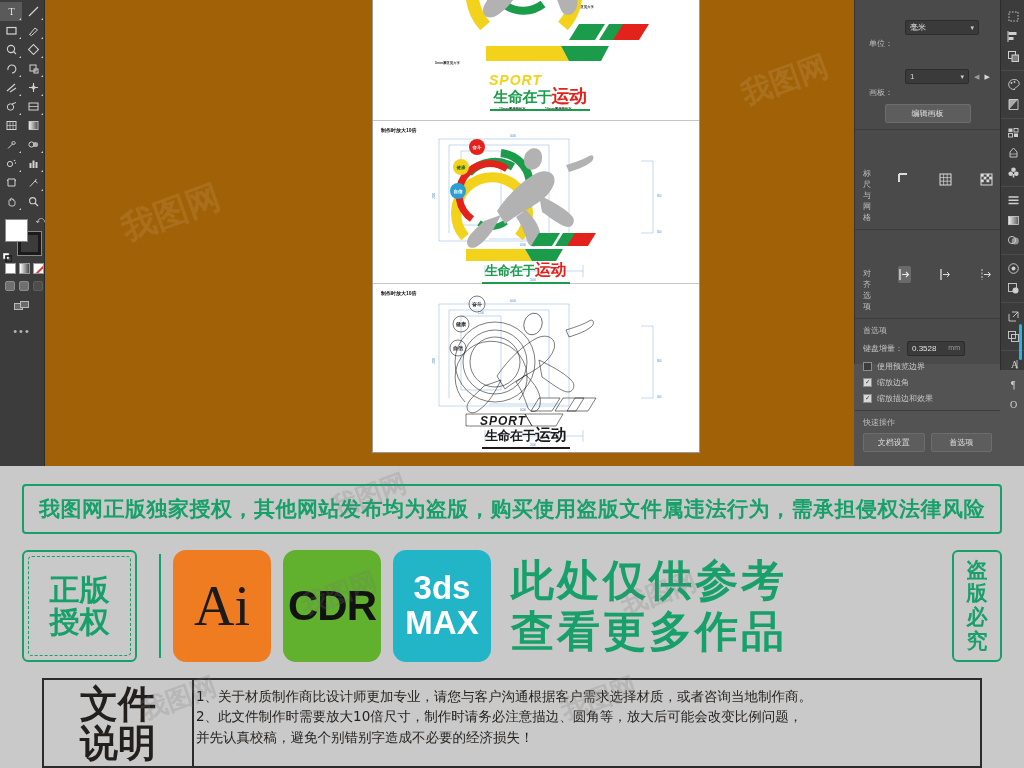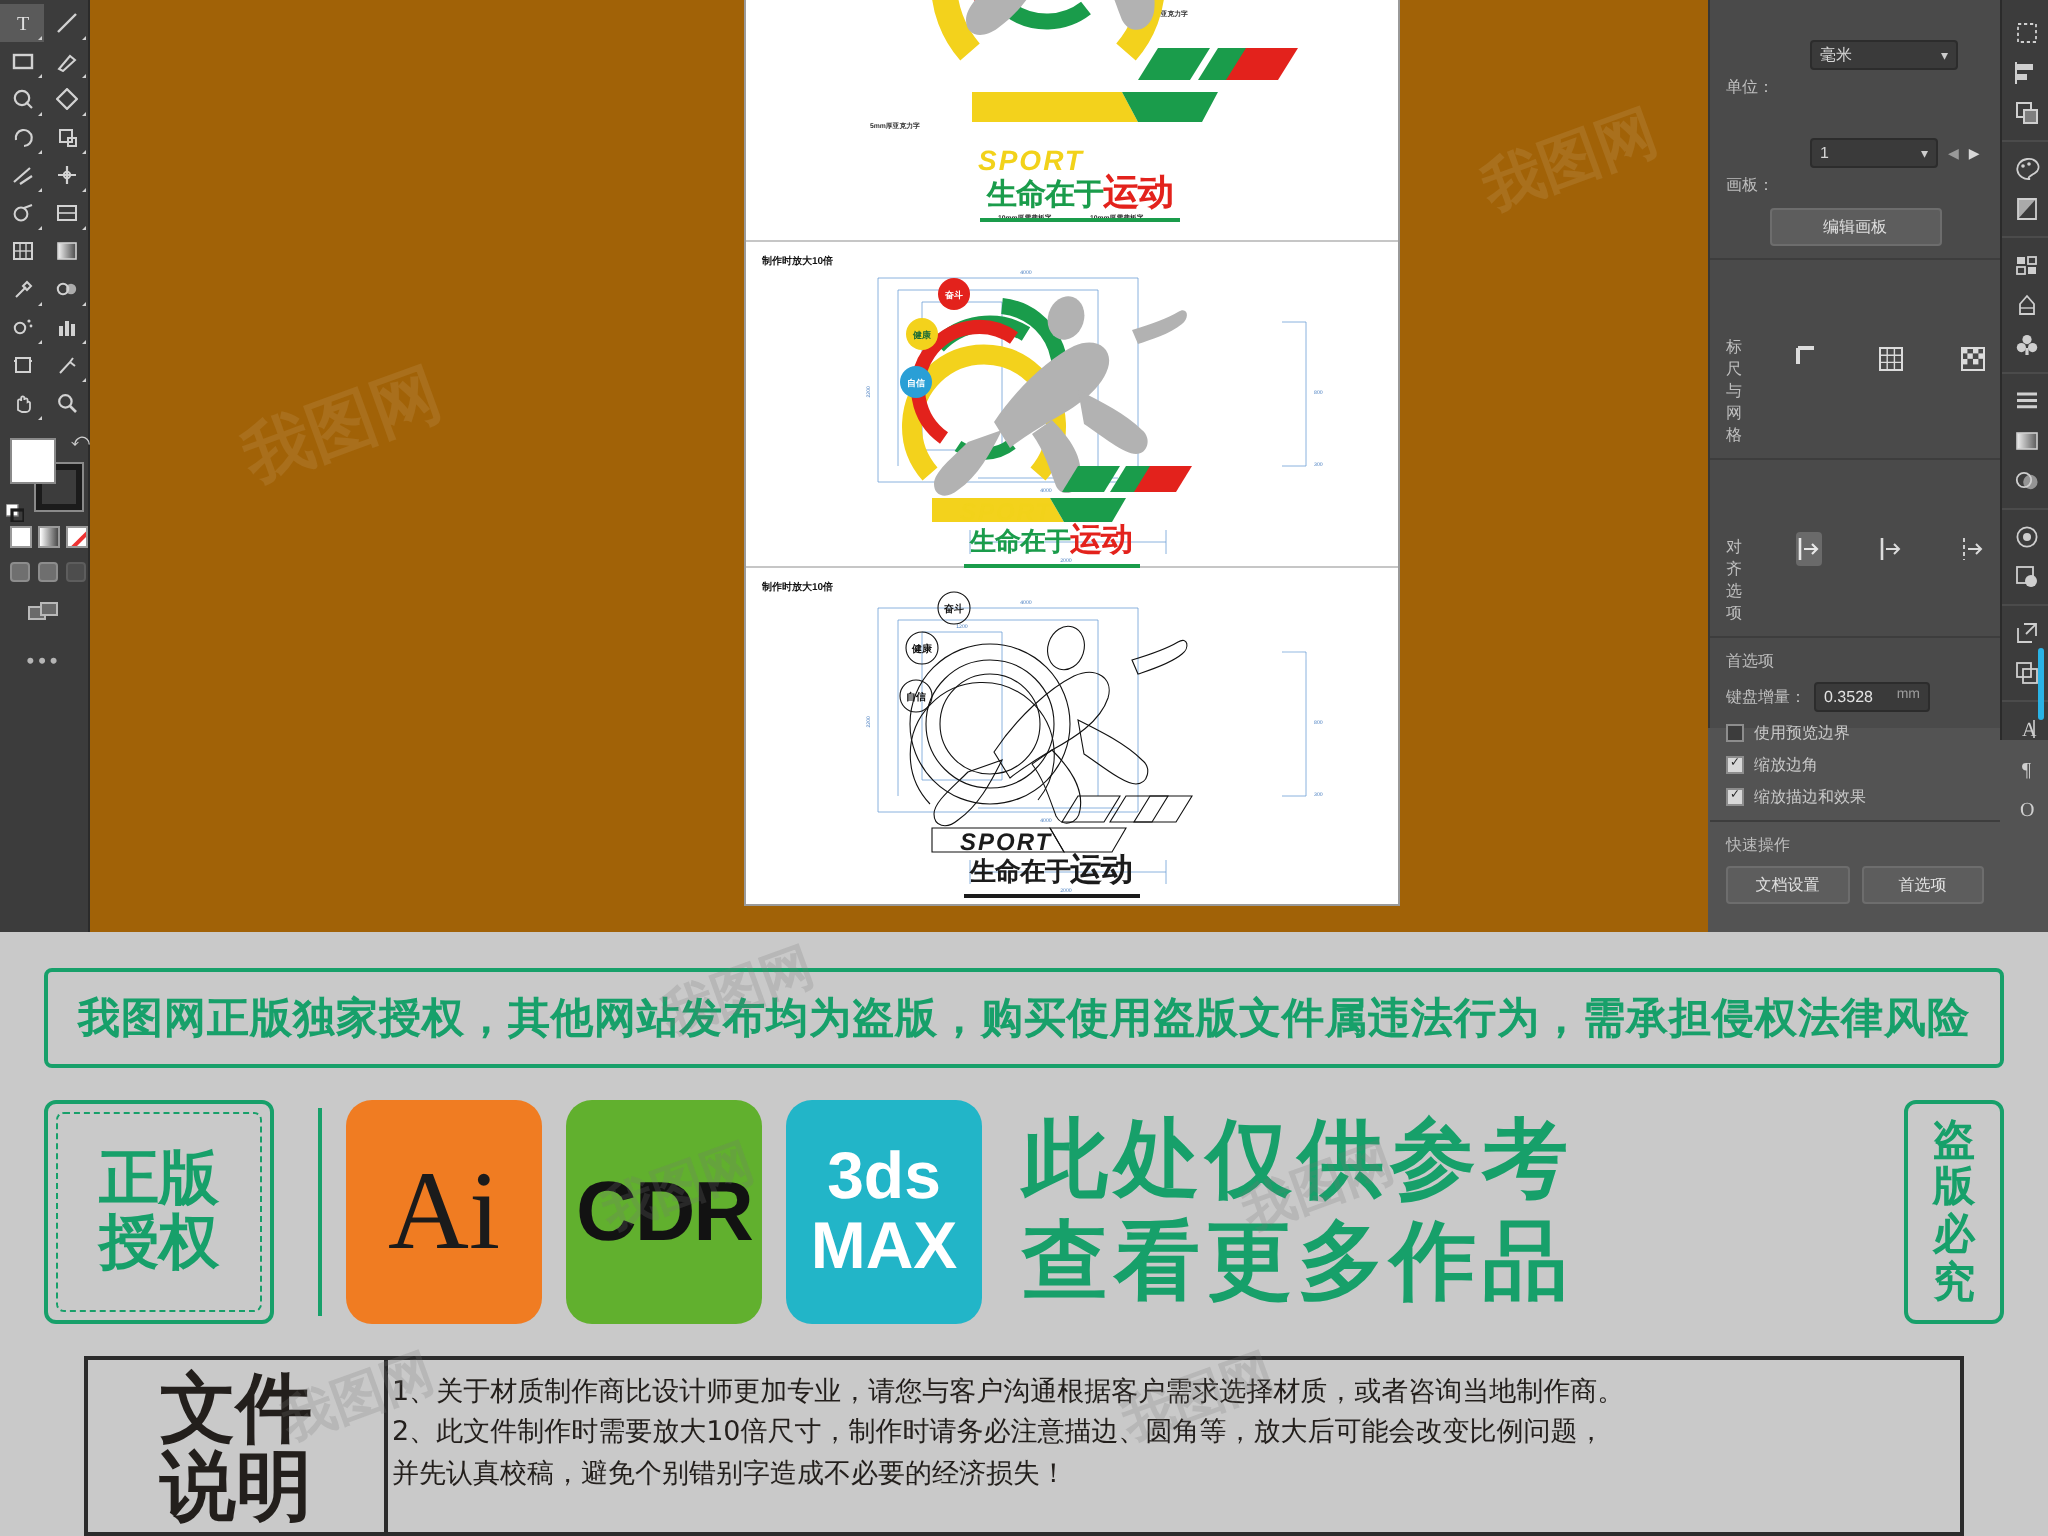--- a/index.html
+++ b/index.html
@@ -72,21 +72,21 @@
   .t-cn { font-weight: bold; letter-spacing: -0.5px; }
 
   
   .props {
     position: absolute; right: 24px; top: 0; width: 146px; height: 364px;
     background: #4a4a4a; border-left: 1px solid #363636; color: #c8c8c8; font-size: 8px;
   }
   .prop-sec { border-bottom: 1px solid #3d3d3d; padding: 6px 8px; }
   .prow { display: flex; align-items: center; margin-bottom: 6px; }
   .prow:last-child { margin-bottom: 0; }
-  .plabel { width: 42px; text-align: left; padding-right: 6px; color: #bfbfbf; font-size: 8px; margin-top: 32px; }
+  .plabel { width: 42px; text-align: center; padding-right: 6px; color: #bfbfbf; font-size: 8px; margin-top: 32px; }
   .sel-box {
     flex: 1; height: 15px; background: #3a3a3a; border: 1px solid #2c2c2c; border-radius: 2px;
     display: flex; align-items: center; padding: 0 4px; color: #d6d6d6; font-size: 8px; position: relative;
   }
   .sel-box .chev-d { position: absolute; right: 4px; top: 50%; transform: translateY(-50%); font-size: 7px; color: #cdcdcd; }
   .mini-arrows { display: flex; gap: 5px; margin-left: 5px; color: #9a9a9a; font-size: 7px; }
   .btn {
     background: #5d5d5d; border: 1px solid #6d6d6d; border-radius: 2px; color: #e0e0e0;
     font-size: 8px; text-align: center; padding: 3px 0; cursor: default;
   }

